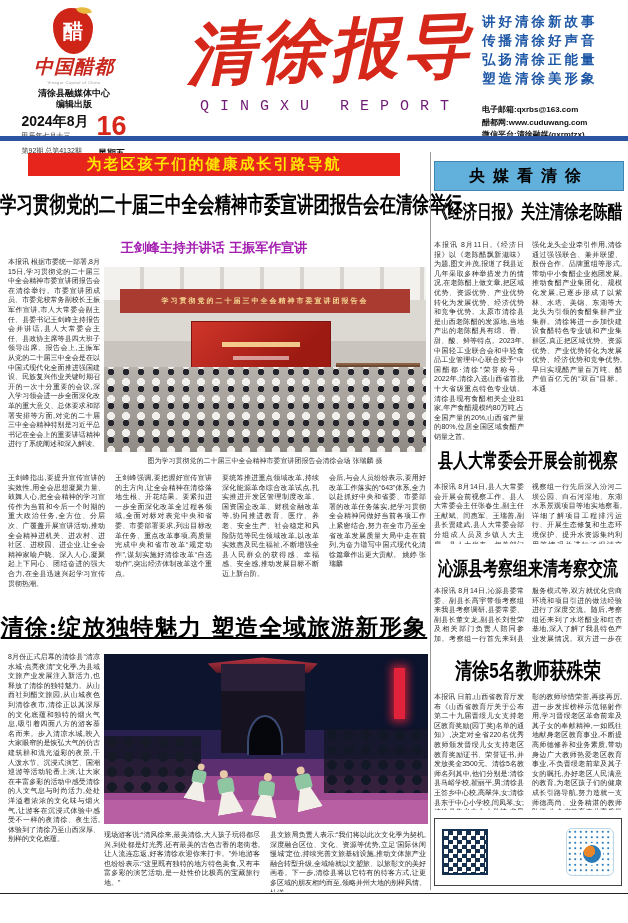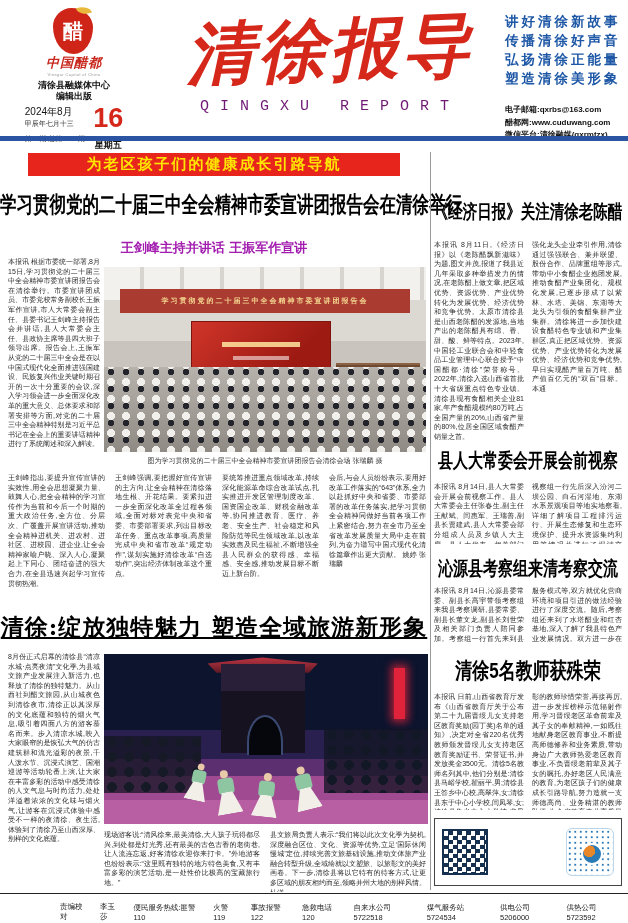--- a/index.html
+++ b/index.html
@@ -8,24 +8,24 @@
   .abs{position:absolute;}
   .nowrap{white-space:nowrap;}
   .ctr{text-align:center;}
   .just{text-align:justify;text-justify:inter-character;}
   .smalltxt{font-size:7px;line-height:9.6px;color:#2b2b2b;overflow:hidden;}
   
   .logo-blob{width:40px;height:46px;background:#cf2418;border-radius:46% 54% 48% 52%/40% 42% 58% 60%;
              color:#fff;font-size:20px;font-weight:bold;display:flex;align-items:center;justify-content:center;
              font-family:"DejaVu Serif",serif;}
   .logo-leaf{width:14px;height:9px;background:#e8b93c;border-radius:0 100% 0 100%;transform:rotate(-18deg);}
-  .brand{color:#c8271d;font-weight:bold;font-size:13px;font-family:"DejaVu Serif",serif;font-style:italic;letter-spacing:1px;}
+  .brand{color:#c8271d;font-weight:bold;font-size:19px;font-family:"DejaVu Serif",serif;font-style:italic;letter-spacing:1px;}
   .brand-en{color:#999;font-size:4px;letter-spacing:.4px;}
   .pub{font-size:9px;font-weight:bold;line-height:11px;color:#111;}
-  .date{font-size:10px;font-weight:normal;color:#111;}
+  .date{font-size:14px;font-weight:bold;color:#111;}
   .lunar{font-size:7px;color:#333;}
   .issue{font-size:7px;color:#333;}
   .daynum{font-size:27px;font-weight:bold;color:#d5281b;line-height:26px;}
   .weekday{font-size:9px;font-weight:bold;color:#111;}
   .masthead{font-family:"DejaVu Serif",serif;font-style:italic;font-weight:bold;color:#d5281b;
             font-size:68px;letter-spacing:4px;transform:rotate(-2deg);line-height:70px;}
   .mast-en{color:#701a75;font-size:15px;letter-spacing:11px;font-family:Liberation Mono, monospace;}
   .slogan{color:#1d57a5;font-weight:bold;font-size:13.5px;line-height:19px;letter-spacing:3px;}
   .contact{font-size:8px;font-weight:bold;color:#111;line-height:12.5px;}
   .blue-rule{background:#2b55a2;}
@@ -117,21 +117,21 @@
         <div class="weekday" style="margin-top:8px;">星期五</div>
       </div>
     </div>
   </div>
 
   <div class="abs nowrap" style="left:180px;top:14px;width:300px;text-align:center;">
     <div class="masthead">清徐报导</div>
     <div class="mast-en" style="margin-top:14px;">QINGXU REPORT</div>
   </div>
 
-  <div class="abs" style="left:505px;top:12px;width:118px;">
+  <div class="abs" style="left:482px;top:12px;width:118px;">
     <div class="slogan nowrap">讲好清徐新故事</div>
     <div class="slogan nowrap">传播清徐好声音</div>
     <div class="slogan nowrap">弘扬清徐正能量</div>
     <div class="slogan nowrap">塑造清徐美形象</div>
     <div class="contact nowrap" style="margin-top:16px;">电子邮箱:qxrbs@163.com</div>
     <div class="contact nowrap">醋都网:www.cuduwang.com</div>
     <div class="contact nowrap">微信平台:清徐融媒(qxrmtzx)</div>
   </div>
 
   <div class="abs blue-rule" style="left:0;top:136px;width:628px;height:5px;"></div>
@@ -191,20 +191,23 @@
         <span class="torso"></span>
         <span class="skirt"></span>
       </div>
   </div>
 
   <div class="abs smalltxt just" style="left:104px;top:830px;width:156px;height:62px;">现场游客说:“清风徐来,最美清徐,大人孩子玩得都尽兴,到处都是灯光秀,还有最美的古色古香的老街巷,让人流连忘返,好客清徐欢迎你来打卡。”外地游客也纷纷表示:“这里既有独特的地方特色美食,又有丰富多彩的演艺活动,是一处性价比极高的宝藏旅行地。”</div>
   <div class="abs smalltxt just" style="left:270px;top:830px;width:156px;height:62px;">县文旅局负责人表示:“我们将以此次文化季为契机,深度融合区位、文化、资源等优势,立足‘国际休闲慢城’定位,持续完善文旅基础设施,推动文体旅产业融合转型升级,全域绘就以文塑旅、以旅彰文的美好画卷。下一步,清徐县将以它特有的待客方式,让更多区域的朋友相约而至,领略并州大地的别样风情。  杜洋</div>
 
   <div class="abs vline" style="left:430px;top:152px;height:738px;"></div>
 
+  <div class="abs sec-banner" style="left:434px;top:161px;width:188px;height:28px;">
+    <span>央媒看清徐</span>
+  </div>
 
   <div class="abs rh rh1" style="left:432px;top:200px;width:192px;">《经济日报》关注清徐老陈醋</div>
   <div class="abs smalltxt just" style="left:434px;top:240px;width:90px;height:200px;">本报讯 8月11日,《经济日报》以《老陈醋飘新滋味》为题,图文并茂,报道了我县近几年采取多种举措发力的情况,在老陈醋上做文章,把区域优势、资源优势、产业优势转化为发展优势、经济优势和竞争优势。太原市清徐县是山西老陈醋的发源地,当地产出的老陈醋具有绵、香、甜、酸、鲜等特点。2023年,中国轻工业联合会和中轻食品工业管理中心联合授予“中国醋都·清徐”荣誉称号。2022年,清徐入选山西省首批十大省级重点特色专业镇。清徐县现有食醋相关企业81家,年产食醋规模约80万吨,占全国产量的20%,山西省产量的80%,位居全国区域食醋产销量之首。</div>
   <div class="abs smalltxt just" style="left:532px;top:240px;width:90px;height:200px;">强化龙头企业牵引作用,清徐通过强强联合、兼并联盟、股份合作、品牌重组等形式,带动中小食醋企业抱团发展,推动食醋产业集团化、规模化发展,已逐步形成了以紫林、水塔、美锦、东湖等大龙头为引领的食醋集群产业集群。清徐将进一步加快建设食醋特色专业镇和产业集群区,真正把区域优势、资源优势、产业优势转化为发展优势、经济优势和竞争优势,早日实现醋产量百万吨、醋产值百亿元的“双百”目标。  本通</div>
 
   <div class="abs rh rh2" style="left:432px;top:449px;width:192px;">县人大常委会开展会前视察</div>
   <div class="abs smalltxt just" style="left:434px;top:482px;width:90px;height:62px;">本报讯 8月14日,县人大常委会开展会前视察工作。县人大常委会主任张春生,副主任王献斌、闫惠军、王瑞善,副县长贾建武,县人大常委会部分组成人员及乡镇人大主席、县人大代表、相关部门负责人参加。</div>
   <div class="abs smalltxt just" style="left:532px;top:482px;width:90px;height:62px;">视察组一行先后深入汾河二坝公园、白石河湿地、东湖水系景观项目等地实地察看,详细了解项目工程排污运行、开展生态修复和生态环境保护、提升水资源集约利用等情况并进行了探讨交流。  武笑凤 朱雪</div>
 
   <div class="abs rh rh2" style="left:432px;top:557px;width:192px;">沁源县考察组来清考察交流</div>
@@ -216,26 +219,14 @@
   <div class="abs smalltxt just" style="left:532px;top:692px;width:90px;height:118px;">彰的教师珍惜荣誉,再接再厉,进一步发挥榜样示范辐射作用,学习晋绥老区革命前辈及其子女的奉献精神,一如既往地献身老区教育事业,不断提高师德修养和业务素质,带动身边广大教师热爱老区教育事业,不负晋绥老前辈及其子女的嘱托,办好老区人民满意的教育,为老区孩子们的健康成长引路导航,努力造就一支师德高尚、业务精湛的教师队伍,为全省教育事业高质量改革发展作出新的更大贡献。  本记</div>
 
   <div class="abs qr-box" style="left:434px;top:818px;width:188px;height:68px;">
     <div class="qr1"></div>
     <div class="qr2">
         <span class="qr2-logo"></span>
       </div>
   </div>
 
   <div class="abs footer-line" style="left:0;top:893px;width:628px;"></div>
-  <div class="abs footer" style="left:60px;top:902px;width:560px;">
-    <span>责编校对</span>
-    <span>李玉莎</span>
-    <span>便民服务热线:匪警110</span>
-    <span>火警119</span>
-    <span>事故报警122</span>
-    <span>急救电话120</span>
-    <span>自来水公司5722518</span>
-    <span>煤气服务站5724534</span>
-    <span>供电公司5206000</span>
-    <span>供热公司5723592</span>
-  </div>
 
 </div>
 
 </body></html>

